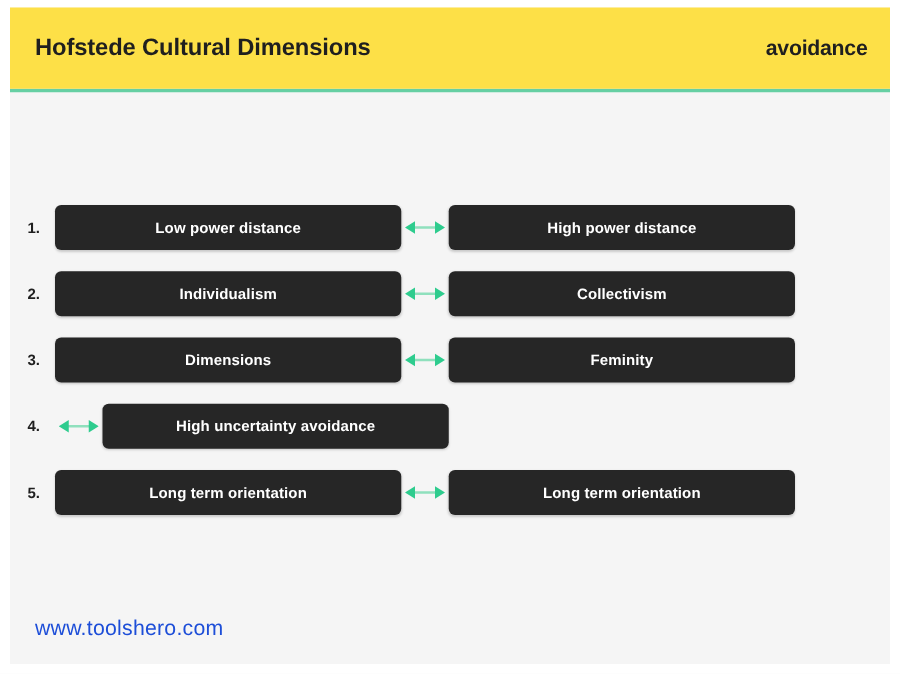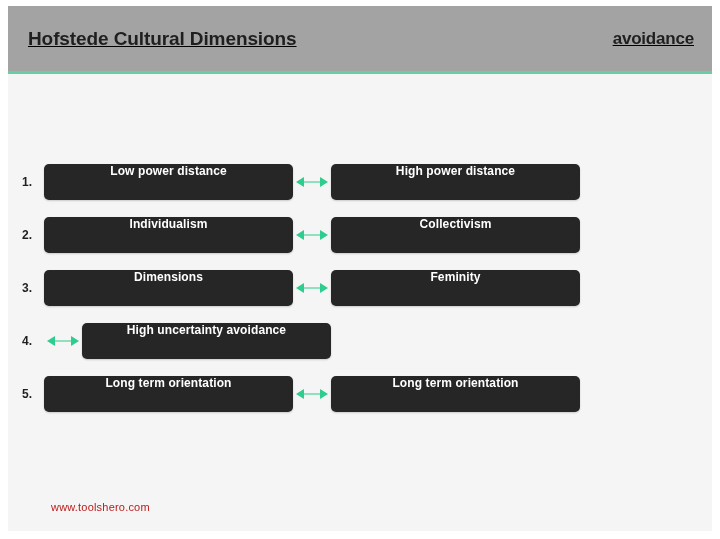--- a/index.html
+++ b/index.html
@@ -24,27 +24,26 @@
     border-left: 8px solid #ffffff;
     border-right: 8px solid #ffffff;
     border-top: 6px solid #ffffff;
     border-bottom: 8px solid #ffffff;
   }
 
   
   .header {
     position: relative;
     height: 65px;
-    background: #a3a3a3;
+    background: #fde047;
     display: flex;
     align-items: center;
     justify-content: space-between;
     padding: 0 18px 0 20px;
     box-sizing: border-box;
-    text-decoration: underline;
   }
   .page-title {
     font-size: 19px;
     font-weight: bold;
     color: #1f1f1f;
     letter-spacing: -0.1px;
     white-space: nowrap;
   }
   .brand {
     font-size: 17px;
@@ -87,27 +86,27 @@
     text-align: right;
     padding-right: 12px;
     font-size: 12px;
     font-weight: bold;
     color: #1f1f1f;
     box-sizing: border-box;
     flex: none;
   }
 
   .pole {
-    width: 249px;
+    width: 277px;
     height: 36px;
     flex: none;
     background: #262626;
     border-radius: 5px;
     display: flex;
-    align-items: flex-start;
+    align-items: center;
     justify-content: center;
     box-shadow: 0 1px 2px rgba(0,0,0,0.18);
   }
   .pole-label {
     color: #ffffff;
     font-size: 12px;
     font-weight: bold;
     letter-spacing: 0.1px;
     white-space: nowrap;
   }
@@ -119,24 +118,23 @@
     align-items: center;
     justify-content: center;
   }
   .connector svg { display: block; }
 
   
   .footer-url {
     position: absolute;
     left: 20px;
     bottom: 18px;
-    font-size: 11px;
-    color: #b91c1c;
+    font-size: 17px;
+    color: #1d4ed8;
     letter-spacing: 0.2px;
-    margin-left: 23px;
   }
 </style>
 </head>
 <body>
 
 <div class="poster">
 
   <div class="header">
     <div class="page-title">Hofstede Cultural Dimensions</div>
     <div class="brand">avoidance</div>

